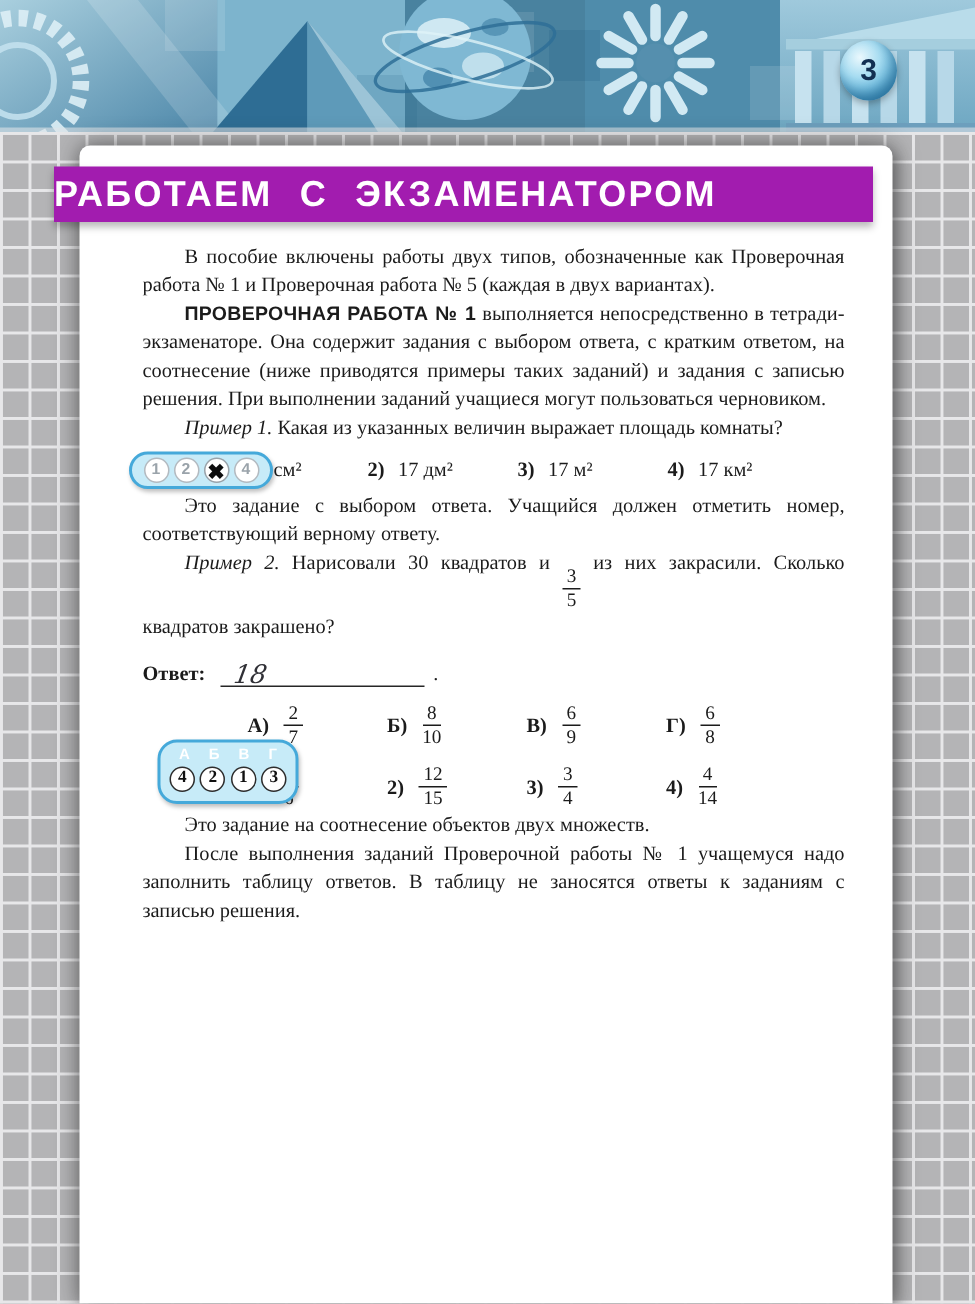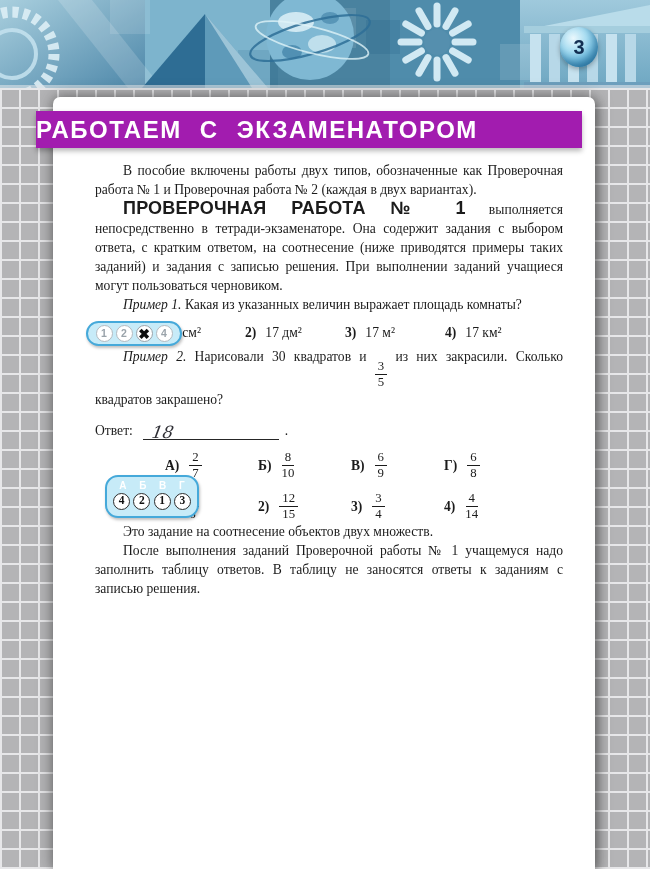--- a/index.html
+++ b/index.html
@@ -43,37 +43,37 @@
     font-family:"Liberation Sans",sans-serif;font-weight:bold;font-size:24px;
     letter-spacing:1.5px;word-spacing:10px;line-height:38px;
     box-shadow:0 3px 5px rgba(0,0,0,.28);
   }
   .content{
     position:absolute;left:42px;right:32px;top:64px;
     font-size:13.6px;line-height:19px;color:#1b1b1b;text-align:justify;
   }
   p.body{margin:0;text-indent:28px;}
   .mt6{margin-top:6px;} .mt8{margin-top:8px;} .mt10{margin-top:10px;}
-  .h-sans{font-family:"Liberation Sans",sans-serif;font-weight:bold;font-size:18px;letter-spacing:.2px;}
+  .h-sans{font-family:"Liberation Sans",sans-serif;font-weight:bold;font-size:13px;letter-spacing:.2px;}
   .ex-label{font-style:italic;}
 
   
   .frac{display:inline-flex;flex-direction:column;align-items:center;vertical-align:-9px;
         line-height:1.05;font-size:12.8px;text-indent:0;}
   .frac .fn{padding:0 3px 1px;border-bottom:1.4px solid #1b1b1b;}
   .frac .fd{padding-top:1px;}
 
   
   .options-row{position:relative;display:flex;margin:9px 0 5px 50px;text-align:left;}
   .opt{width:100px;white-space:nowrap;}
   .opt b{margin-right:9px;}
 
   
   .answer-line{margin-top:9px;display:flex;align-items:flex-end;height:22px;}
-  .answer-label{font-weight:normal;}
+  .answer-label{font-weight:bold;}
   .blank{display:inline-block;position:relative;width:136px;height:20px;
          border-bottom:1.4px solid #262626;margin-left:10px;}
   .hand{position:absolute;left:9px;bottom:-3px;
         font-family:"DejaVu Serif",serif;font-style:italic;font-size:17px;color:#303036;
         transform:skewX(-10deg);}
   .answer-period{margin-left:6px;}
 
   
   .frac-row{position:relative;display:flex;margin:11px 0 0 70px;text-align:left;}
   .frac-item{width:93px;display:flex;align-items:center;gap:10px;}
@@ -196,21 +196,21 @@
 
   <div class="paper-area">
     <div class="page">
 
       <div class="banner">
         <span>РАБОТАЕМ С ЭКЗАМЕНАТОРОМ</span>
       </div>
 
       <div class="content">
 
-        <p class="body">В пособие включены работы двух типов, обозначенные как Проверочная работа № 1 и Проверочная работа № 2 (каждая в двух вариантах).</p>
+        <p class="body">В пособие включены работы двух типов, обозначенные как Проверочная работа № 1 и Проверочная работа № 5 (каждая в двух вариантах).</p>
 
         <p class="body mt8">
           <span class="h-sans">ПРОВЕРОЧНАЯ РАБОТА № 1</span>
           <span>выполняется непосредственно в тетради-экзаменаторе. Она содержит задания с выбором ответа, с кратким ответом, на соотнесение (ниже приводятся примеры таких заданий) и задания с записью решения. При выполнении заданий учащиеся могут пользоваться черновиком.</span>
         </p>
 
         <p class="body mt8">
           <span class="ex-label">Пример 1.</span>
           <span>Какая из указанных величин выражает площадь комнаты?</span>
         </p>
@@ -221,20 +221,21 @@
             <span class="bcircle">2</span>
             <span class="bcircle crossed">✖</span>
             <span class="bcircle">4</span>
           </div>
           <span class="opt"><b>1)</b><span>17 см²</span></span>
           <span class="opt"><b>2)</b><span>17 дм²</span></span>
           <span class="opt"><b>3)</b><span>17 м²</span></span>
           <span class="opt"><b>4)</b><span>17 км²</span></span>
         </div>
 
+        <p class="body mt6">Это задание с выбором ответа. Учащийся должен отметить номер, соответствующий верному ответу.</p>
 
         <p class="body mt8">
           <span class="ex-label">Пример 2.</span>
           <span>Нарисовали 30 квадратов и</span>
           <span class="frac">
               <span class="fn">3</span>
               <span class="fd">5</span>
             </span>
           <span>из них закрасили. Сколько квадратов закрашено?</span>
         </p>

